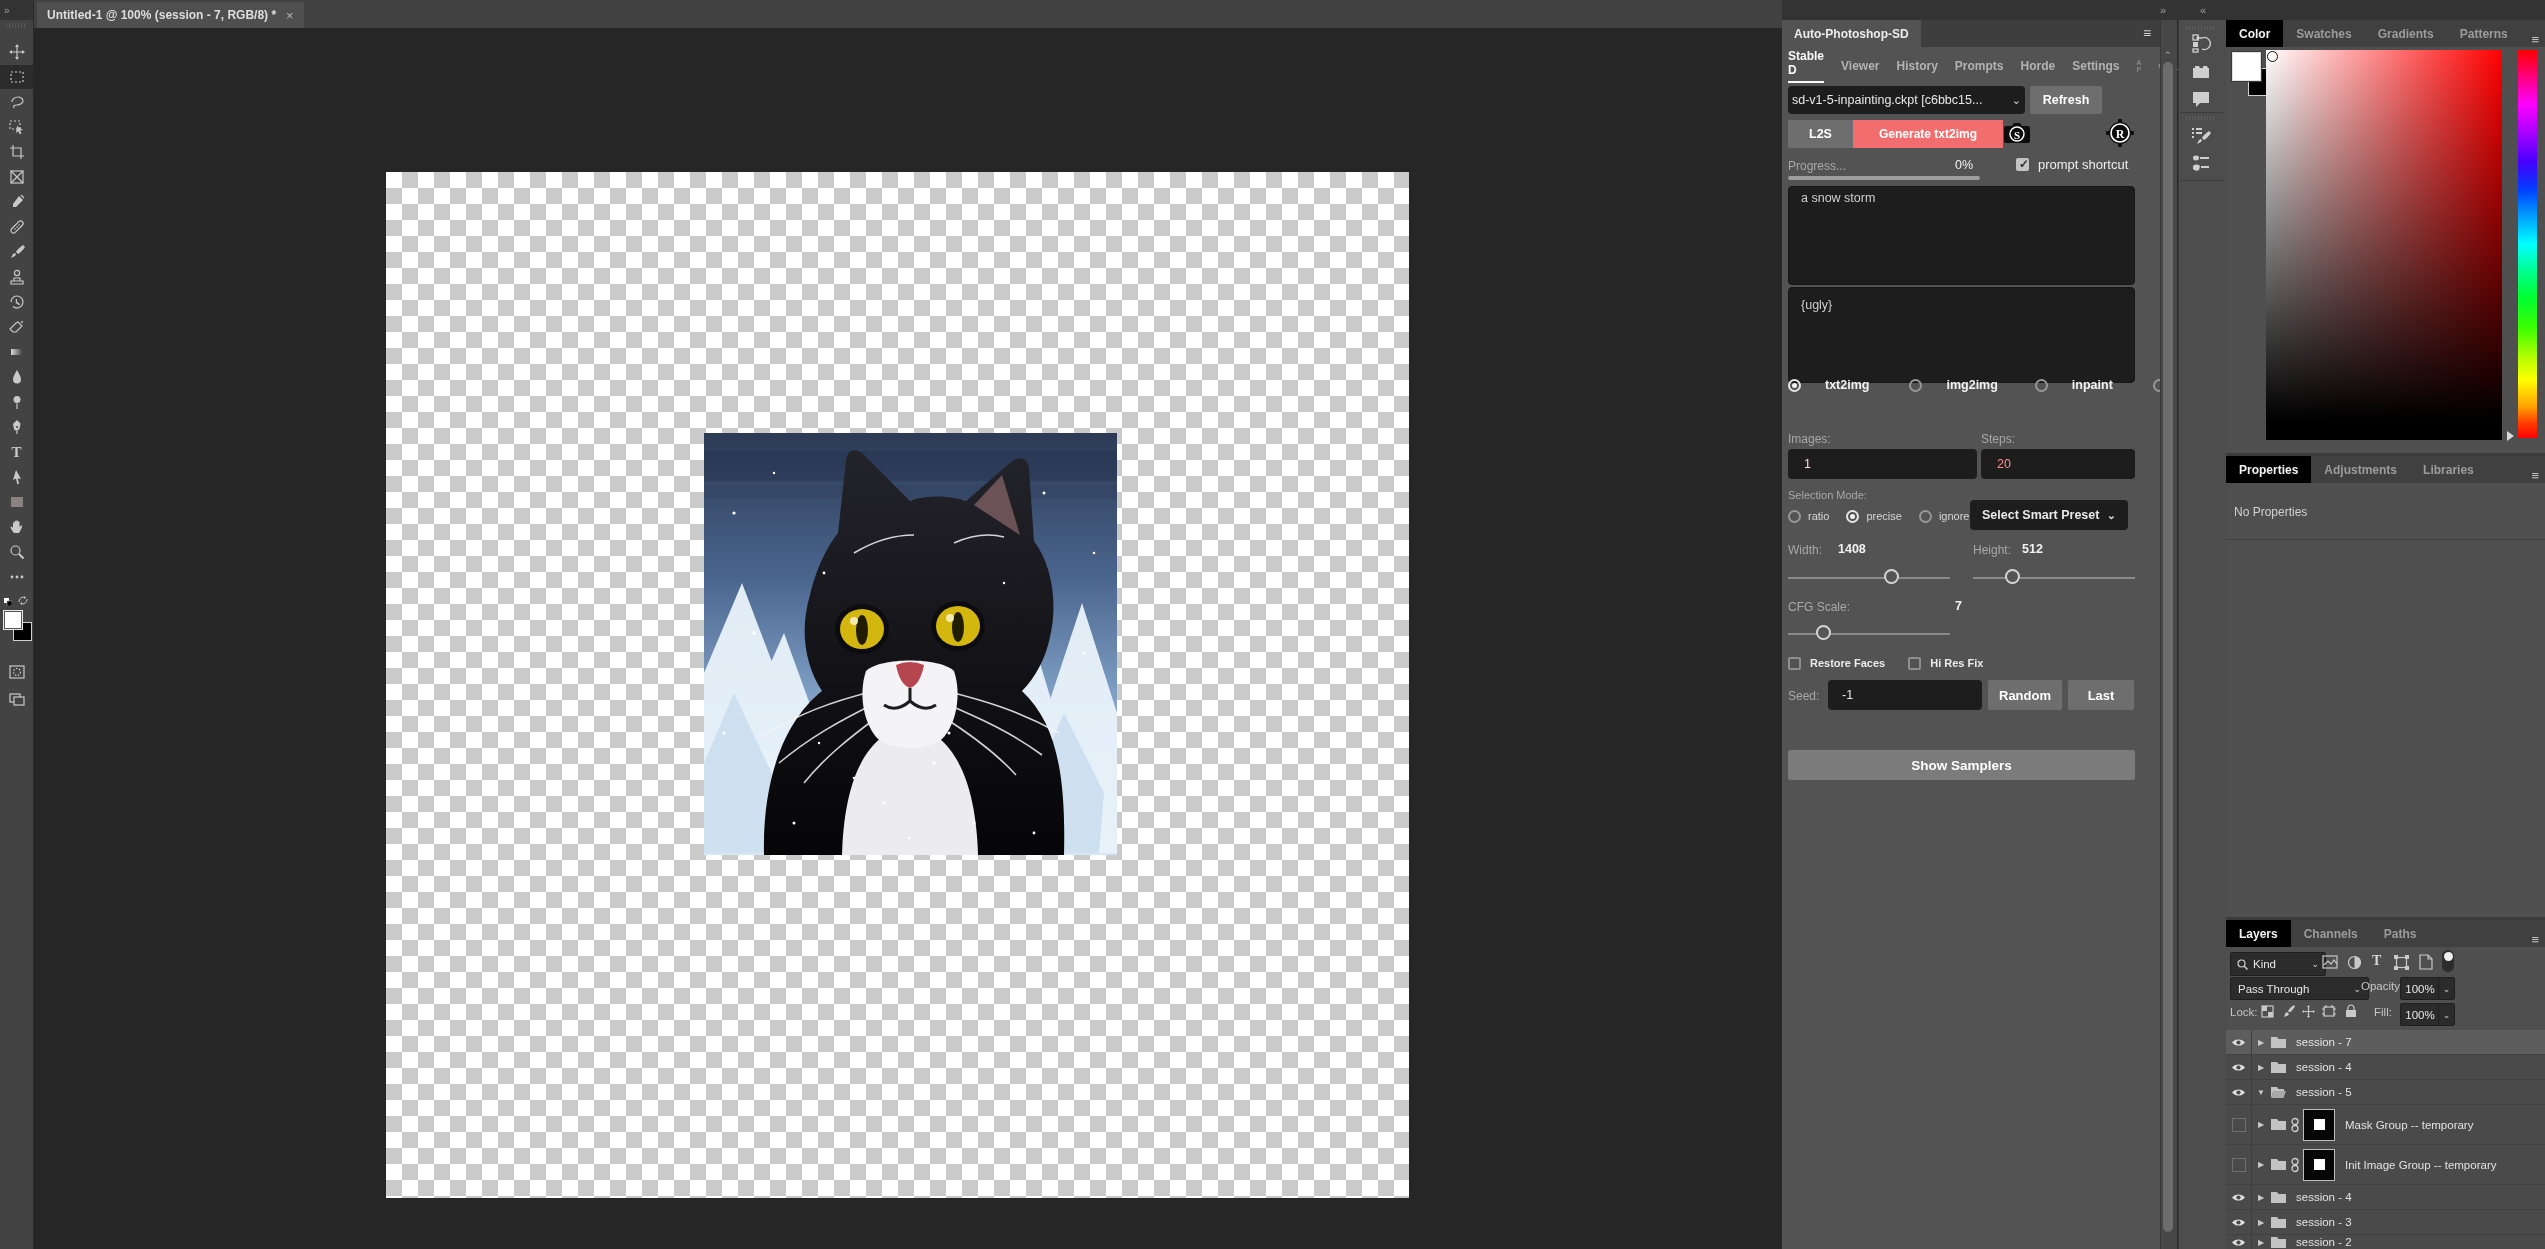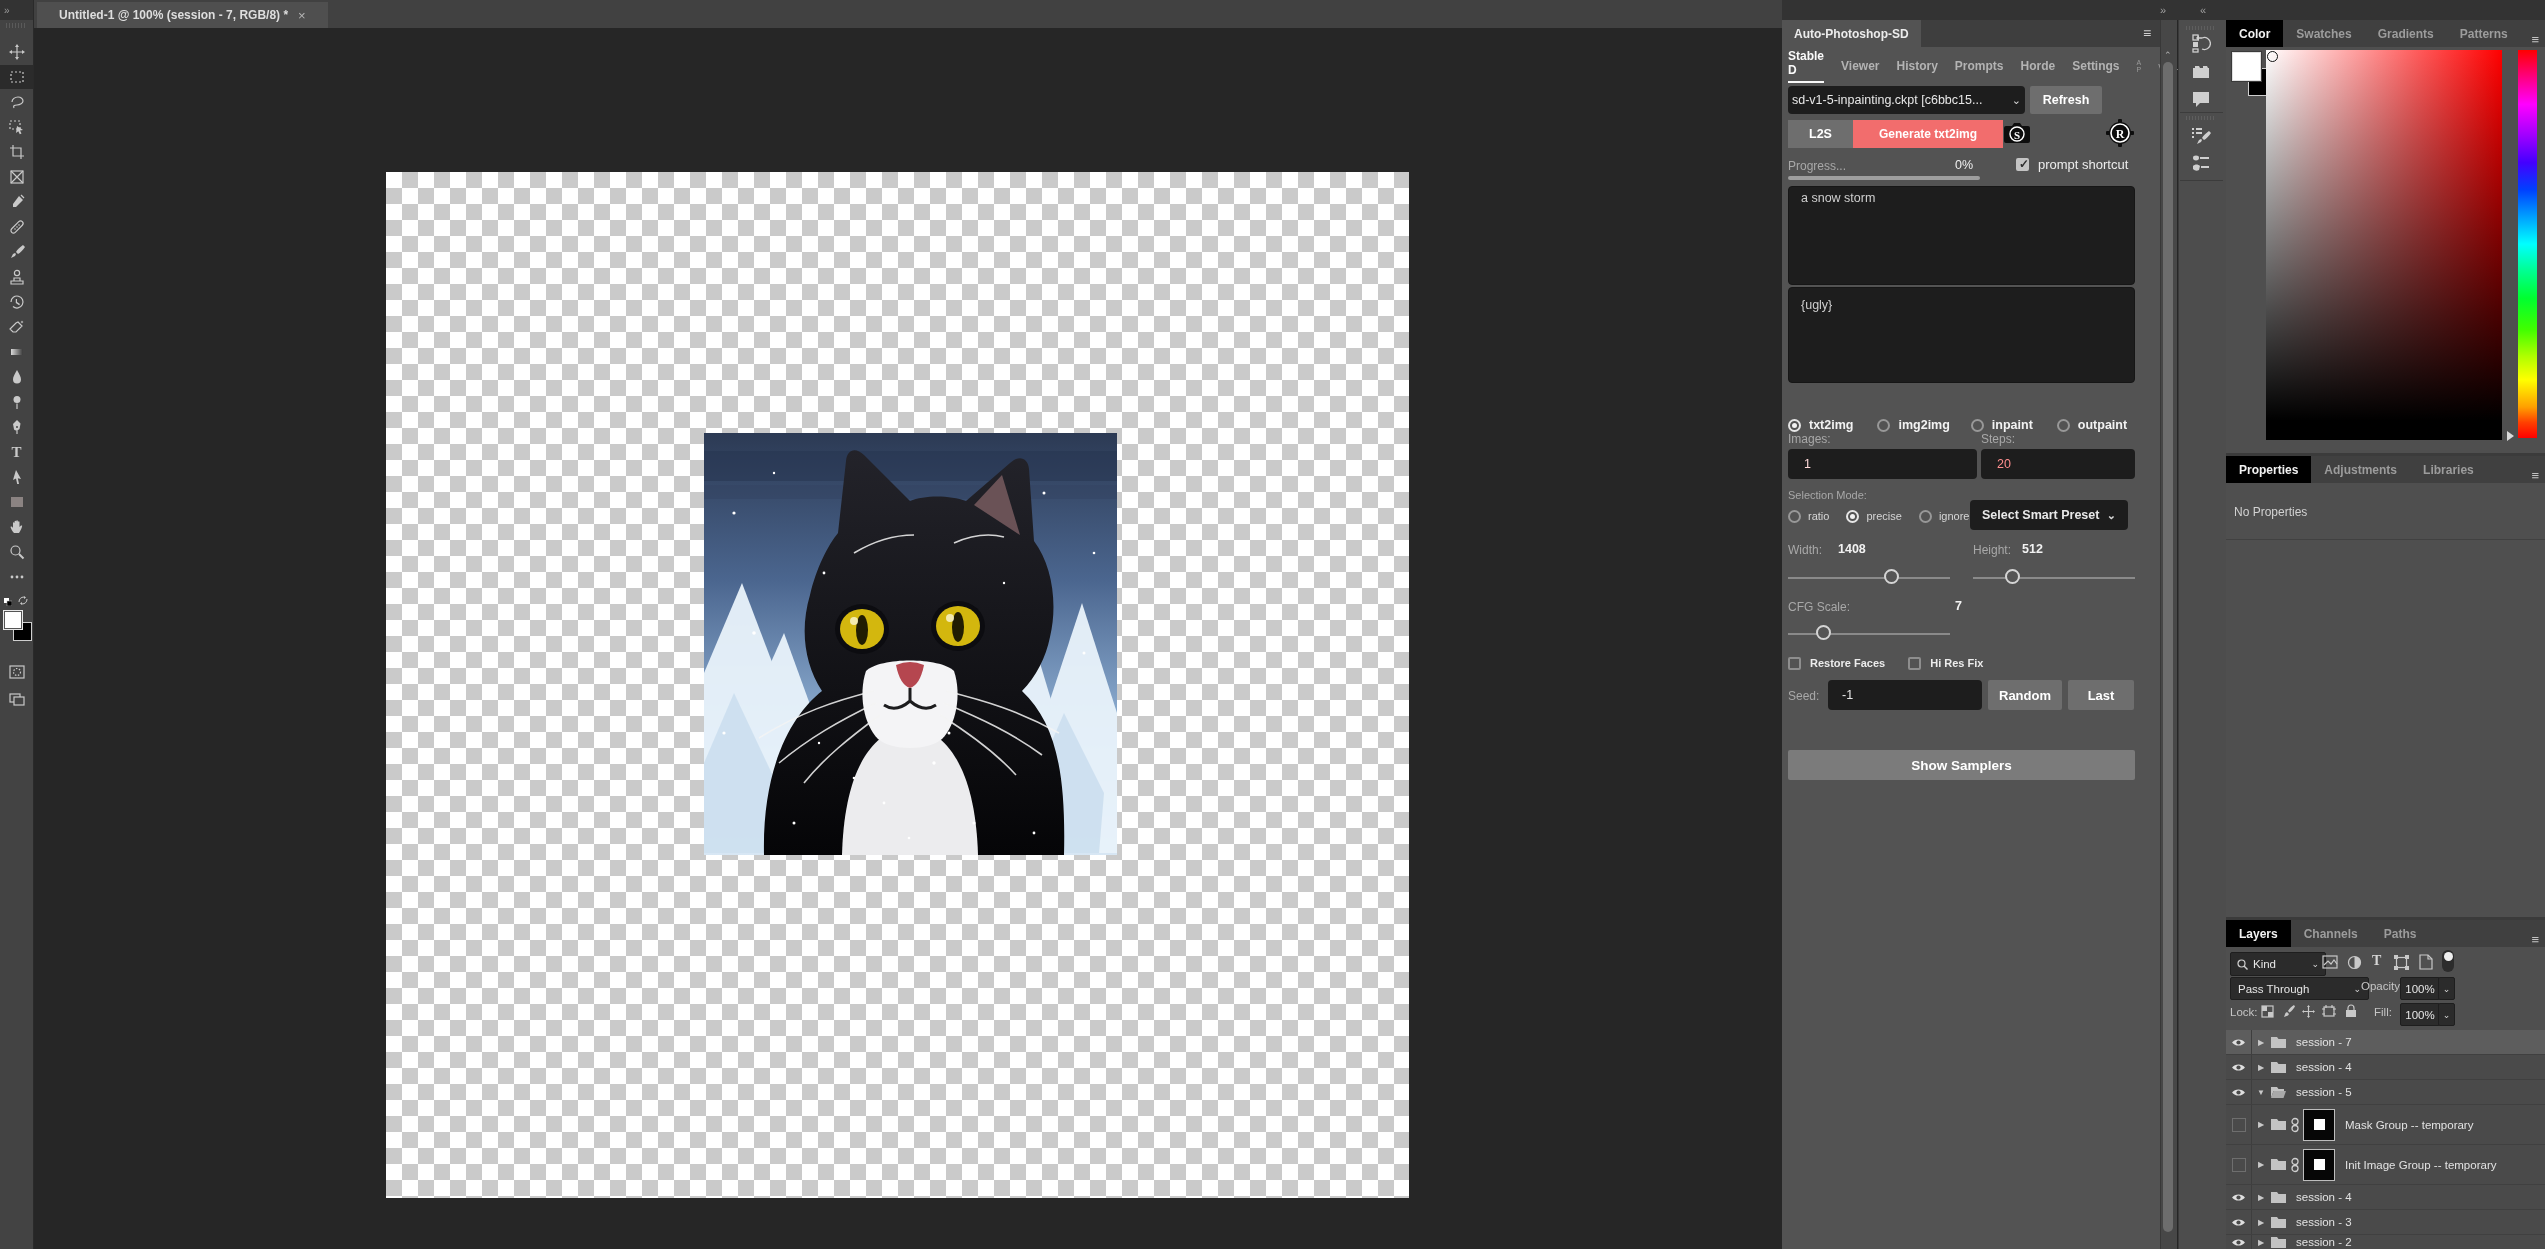--- a/index.html
+++ b/index.html
@@ -14,21 +14,21 @@
                display:flex;align-items:center;padding-left:4px;box-sizing:border-box;letter-spacing:-1px;}
   .grip{left:6px;top:23px;width:21px;height:5px;
         background:repeating-linear-gradient(90deg,#5a5a5a 0 1px,transparent 1px 3px);}
   .tool{left:0;width:33px;height:24px;display:flex;align-items:center;justify-content:center;}
   .tool.sel{background:#2b2b2b;}
   .tool svg{stroke:#c9c9c9;fill:none;stroke-width:1.2px;}
   .tool .fillme{fill:#c9c9c9;stroke:none;}
   
   .tabbar{left:34px;top:0;width:1748px;height:28px;background:#414141;border-bottom:1px solid #1f1f1f;}
   .doctab{left:37px;top:2px;height:26px;background:#4f4f4f;display:flex;align-items:center;
-          padding:0 22px;gap:10px;font-size:12px;color:#dedede;font-weight:bold;}
+          padding:0 10px;gap:10px;font-size:12px;color:#dedede;font-weight:bold;}
   .doctab .x{color:#b5b5b5;font-weight:normal;font-size:13px;}
   .canvas-wrap{left:34px;top:28px;width:1748px;height:1221px;background:#262626;}
   .checker{left:386px;top:172px;width:1023px;height:1026px;
     background-image:
       linear-gradient(45deg,#cacaca 25%,transparent 25%,transparent 75%,#cacaca 75%),
       linear-gradient(45deg,#cacaca 25%,#ffffff 25%,#ffffff 75%,#cacaca 75%);
     background-position:0 0,16px 16px;background-size:32px 32px;}
   
   .sd-top{left:1782px;top:0;width:763px;height:20px;background:#333;}
   .sd-head{left:1782px;top:20px;width:378px;height:27px;background:#3e3e3e;border-bottom:1px solid #2e2e2e;}
@@ -397,21 +397,21 @@
 <div class="abs" style="left:1955px;top:158px;color:#f0f0f0;font-size:12.5px">0%</div>
 <div class="abs flex" style="left:2016px;top:157px;gap:9px">
   <span class="cb checked"></span>
   <span style="color:#ededed;font-size:13px">prompt shortcut</span>
 </div>
 <div class="abs" style="left:1788px;top:176px;width:192px;height:4px;background:#9e9e9e;border-radius:2px"></div>
 
 <div class="abs darkfield" style="left:1788px;top:186px;width:347px;height:99px;align-items:flex-start;padding:4px 12px;box-sizing:border-box;border:1px solid #161616;color:#cfcfcf">a snow storm</div>
 <div class="abs darkfield" style="left:1788px;top:287px;width:347px;height:96px;align-items:flex-start;padding:10px 12px;box-sizing:border-box;border:1px solid #161616;color:#cfcfcf">{ugly}</div>
 
-<div class="abs flex" style="left:1788px;top:416px;gap:8px;height:18px">
+<div class="abs flex" style="left:1788px;top:376px;gap:24px;height:18px">
   <span class="radio sel"></span>
   <span class="whbold" style="margin-right:16px">txt2img</span>
   <span class="radio"></span>
   <span class="whbold" style="margin-right:13px">img2img</span>
   <span class="radio"></span>
   <span class="whbold" style="margin-right:16px">inpaint</span>
   <span class="radio"></span>
   <span class="whbold">outpaint</span>
 </div>
 

